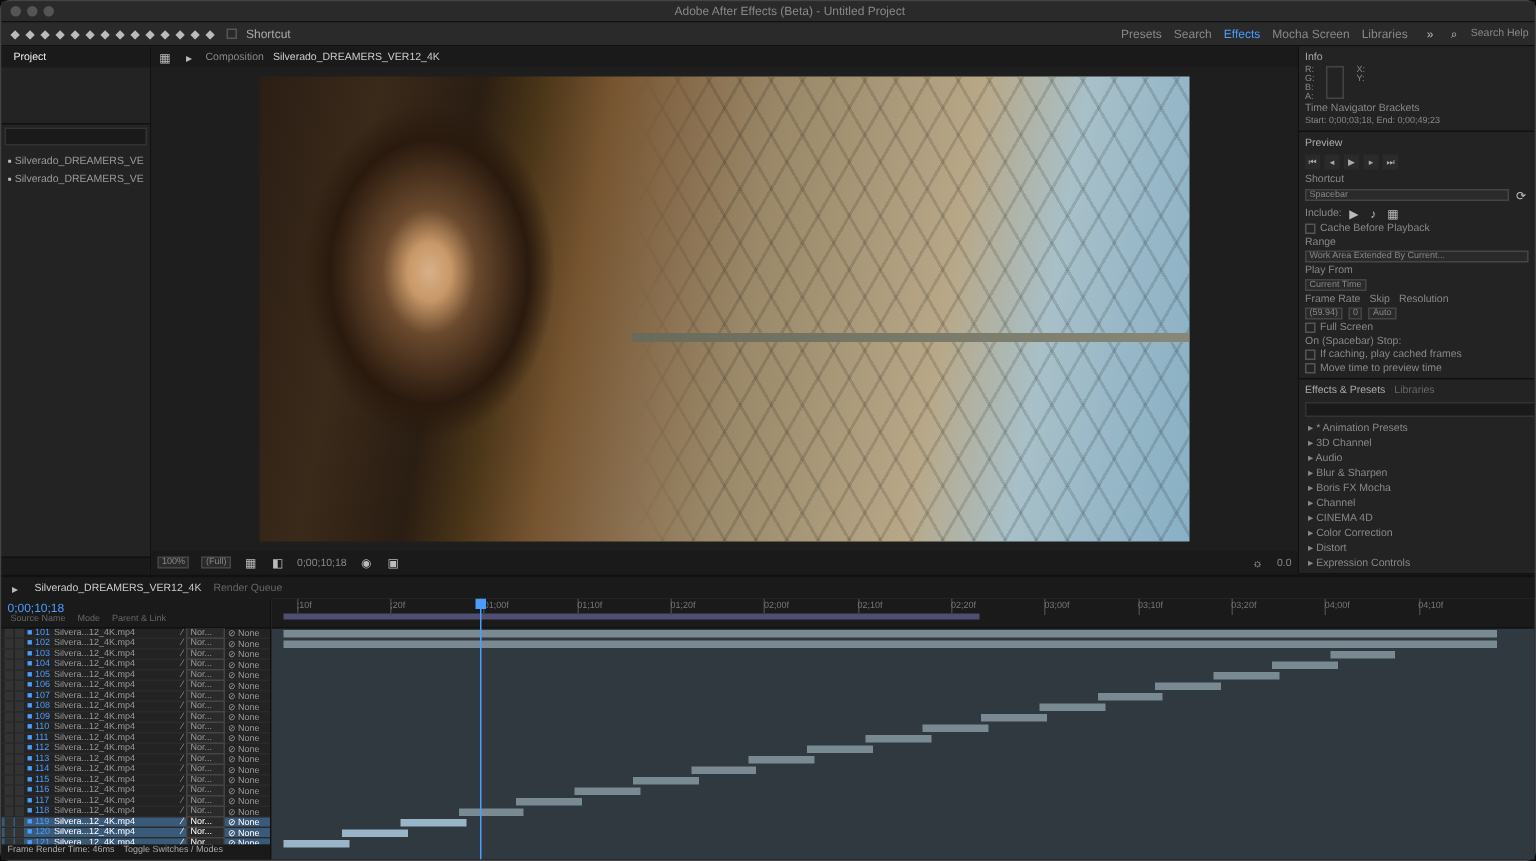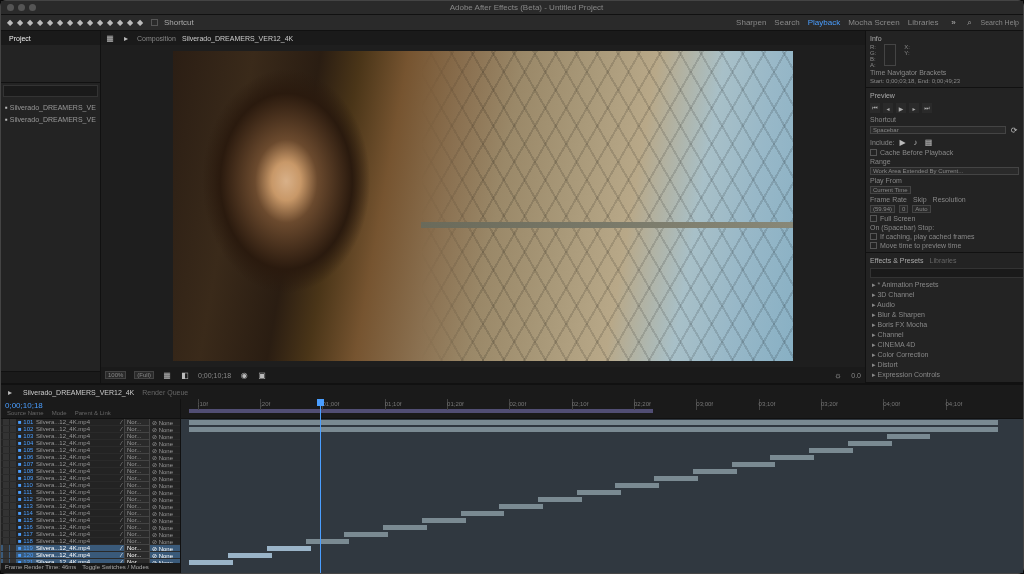--- a/index.html
+++ b/index.html
@@ -78,21 +78,21 @@
       <span class="tc-g"></span>
     </div>
     <div class="titlebar-title">Adobe After Effects (Beta) - Untitled Project</div>
   </div>
 
   <div class="toolbar">
     <span id="tb-icons"><span class="ico">◆</span><span class="ico">◆</span><span class="ico">◆</span><span class="ico">◆</span><span class="ico">◆</span><span class="ico">◆</span><span class="ico">◆</span><span class="ico">◆</span><span class="ico">◆</span><span class="ico">◆</span><span class="ico">◆</span><span class="ico">◆</span><span class="ico">◆</span><span class="ico">◆</span></span>
     <span class="cb"></span>
     <span>Shortcut</span>
     <span class="spacer"></span>
-    <span id="ws-labels"><span class="ws-label">Sharpen</span><span class="ws-label">Search</span><span class="ws-label active">Playback</span><span class="ws-label">Mocha Screen</span><span class="ws-label">Libraries</span></span>
+    <span id="ws-labels"><span class="ws-label">Presets</span><span class="ws-label">Search</span><span class="ws-label active">Effects</span><span class="ws-label">Mocha Screen</span><span class="ws-label">Libraries</span></span>
     <span class="ico">»</span>
     <span class="ico">⌕</span>
     <span style="font-size:7px;color:#888">Search Help</span>
   </div>
 
   <div class="main">
     <div class="left-col">
       <div class="panel-tabs">
           <span class="panel-tab active">Project</span>
         </div>

